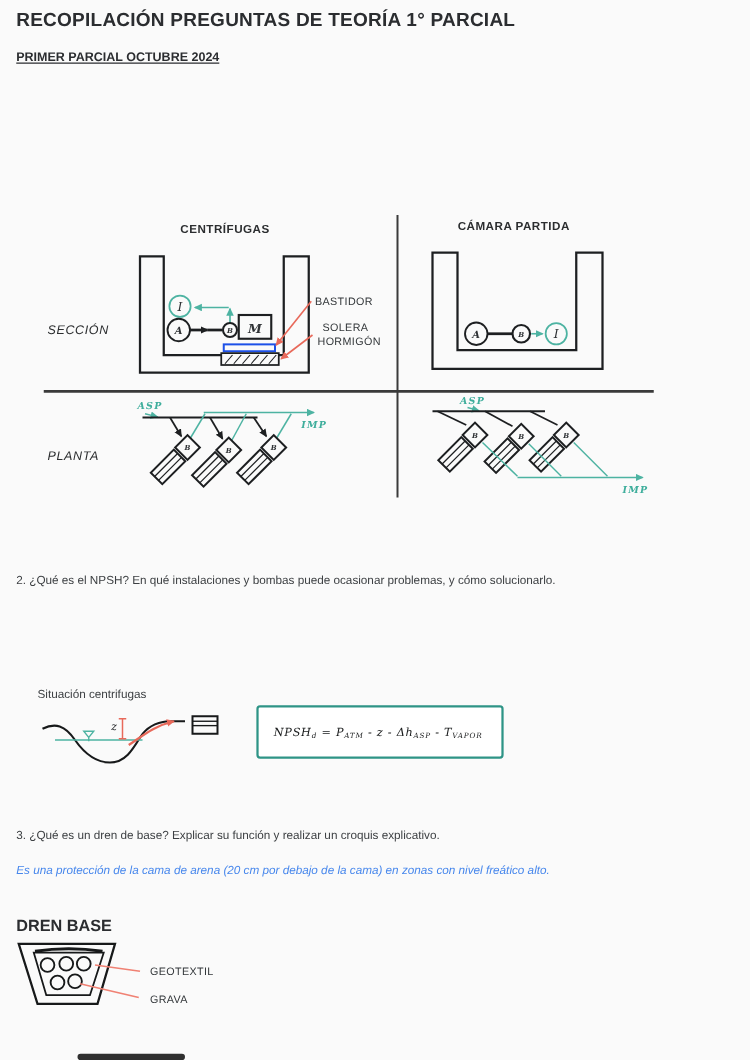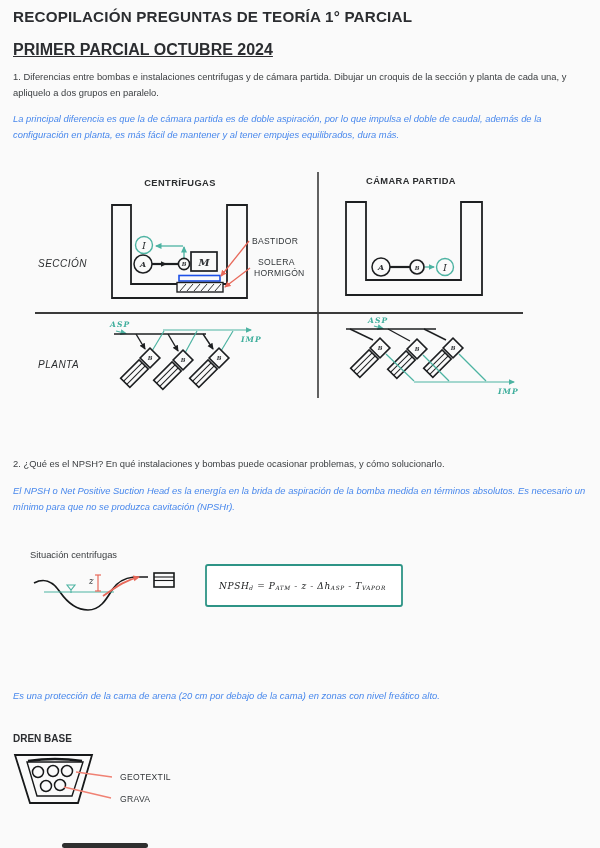--- a/index.html
+++ b/index.html
@@ -1,23 +1,23 @@
 <!DOCTYPE html>
 <html><head>
 <meta charset="utf-8">
 <style>
   html,body{margin:0;padding:0;}
   body{width:600px;height:848px;background:#fafafa;font-family:"Liberation Sans","DejaVu Sans",sans-serif;overflow:hidden;}
   #page{position:relative;width:600px;height:680px;background:#fafafa;}
   .title{position:absolute;left:13px;top:8px;font-size:15.2px;font-weight:bold;color:#2b2d30;letter-spacing:.2px;}
-  .subtitle{position:absolute;left:13px;top:41px;font-size:16px;font-weight:bold;color:#2b2d30;text-decoration:underline;}
+  .subtitle{position:absolute;left:13px;top:41px;font-size:10px;font-weight:bold;color:#2b2d30;text-decoration:underline;}
   .para{position:absolute;left:13px;width:578px;font-size:9.4px;line-height:15.8px;color:#3d4043;}
   .para.answer{color:#4787ec;font-style:italic;}
   .caption{position:absolute;font-size:9.4px;color:#3d4043;}
-  .drawing-title{position:absolute;left:13px;top:733px;font-size:10px;font-weight:bold;color:#2b2d30;}
+  .drawing-title{position:absolute;left:13px;top:733px;font-size:13px;font-weight:bold;color:#2b2d30;}
   svg{position:absolute;left:0;display:block;}
   svg text{font-family:"Liberation Sans","DejaVu Sans",sans-serif;fill:#2f3235;}
   .diag-head{font-size:9.3px;font-weight:bold;fill:#2b2d2f;letter-spacing:.4px;}
   .view-label{font-size:10px;font-style:italic;fill:#2b2d2f;letter-spacing:.5px;}
   .small-label{font-size:8.6px;fill:#33373a;letter-spacing:.3px;}
   .hand{font-family:"DejaVu Serif",serif;font-style:italic;}
   .hw-teal{font-size:7.6px;fill:#3fae9c;letter-spacing:1px;font-weight:bold;}
   .letter{font-size:8px;font-weight:bold;}
   .letter-sm{font-size:5.6px;font-weight:bold;}
   .formula-text{font-size:9px;fill:#17191a;letter-spacing:.6px;}
@@ -25,22 +25,20 @@
   .scroll-thumb{position:absolute;left:62px;top:843px;width:86px;height:5px;background:#2f2f2f;border-radius:3px;}
 </style>
 </head>
 <body>
 
 <div id="page">
 
   <div class="title">RECOPILACIÓN PREGUNTAS DE TEORÍA 1° PARCIAL</div>
   <div class="subtitle">PRIMER PARCIAL OCTUBRE 2024</div>
 
-  <div class="para" style="top:69px">1. Diferencias entre bombas e instalaciones centrifugas y de cámara partida. Dibujar un croquis de la sección y planta de cada una, y apliquelo a dos grupos en paralelo.</div>
-  <div class="para answer" style="top:111px">La principal diferencia es que la de cámara partida es de doble aspiración, por lo que impulsa el doble de caudal, además de la configuración en planta, es más fácil de mantener y al tener empujes equilibrados, dura más.</div>
 
   <svg style="top:168px" width="600" height="278" viewBox="0 168 600 278">
     <defs>
       <marker id="aB" markerUnits="userSpaceOnUse" markerWidth="7" markerHeight="7" refX="5.5" refY="3" orient="auto">
           <path d="M0,0 L6.5,3 L0,6 Z" fill="#1d1f21"></path>
         </marker>
       <marker id="aT" markerUnits="userSpaceOnUse" markerWidth="7" markerHeight="7" refX="5.5" refY="3" orient="auto">
           <path d="M0,0 L6.5,3 L0,6 Z" fill="#4db3a2"></path>
         </marker>
       <marker id="aR" markerUnits="userSpaceOnUse" markerWidth="7" markerHeight="7" refX="5.5" refY="3" orient="auto">
@@ -185,21 +183,20 @@
 
       <line x1="386" y1="354" x2="414" y2="381" stroke="#4db3a2" stroke-width="1.2"></line>
       <line x1="423" y1="355" x2="449" y2="381" stroke="#4db3a2" stroke-width="1.2"></line>
       <line x1="459" y1="354" x2="486" y2="381" stroke="#4db3a2" stroke-width="1.2"></line>
       <line x1="414" y1="382" x2="514" y2="382" stroke="#4db3a2" stroke-width="1.2" marker-end="url(#aT)"></line>
       <text class="hand hw-teal" x="498" y="394">IMP</text>
     </g>
   </svg>
 
   <div class="para" style="top:456px">2. ¿Qué es el NPSH? En qué instalaciones y bombas puede ocasionar problemas, y cómo solucionarlo.</div>
-  <div class="para answer" style="top:483px">El NPSH o Net Positive Suction Head es la energía en la brida de aspiración de la bomba medida en términos absolutos. Es necesario un mínimo para que no se produzca cavitación (NPSHr).</div>
 
   <div class="caption" style="left:30px;top:549px">Situación centrifugas</div>
 
   <svg style="top:560px" width="600" height="72" viewBox="0 560 600 72">
     <defs>
       <marker id="aR2" markerUnits="userSpaceOnUse" markerWidth="7" markerHeight="7" refX="5.5" refY="3" orient="auto">
           <path d="M0,0 L6.5,3 L0,6 Z" fill="#e8695a"></path>
         </marker>
     </defs>
     <path d="M34,583 C44,578 52,580 60,592 C67,602 76,610 88,610 C100,610 106,600 112,590 C117,582 124,578 134,577 L148,577" fill="none" stroke="#17191a" stroke-width="1.7"></path>
@@ -216,20 +213,21 @@
       <rect x="154" y="573" width="20" height="14" stroke-width="1.6"></rect>
       <line x1="154" y1="577" x2="174" y2="577" stroke-width="1.1"></line>
       <line x1="154" y1="580.5" x2="174" y2="580.5" stroke-width="1.1"></line>
     </g>
     <rect x="206" y="565" width="196" height="41" rx="2" fill="#ffffff" stroke="#2e9486" stroke-width="1.8"></rect>
     <text class="hand formula-text" x="219" y="589">
       <tspan>NPSH</tspan><tspan class="sub">d</tspan><tspan> = P</tspan><tspan class="sub">ATM</tspan><tspan> - z - Δh</tspan><tspan class="sub">ASP</tspan><tspan> - T</tspan><tspan class="sub">VAPOR</tspan>
     </text>
   </svg>
 
+  <div class="para" style="top:660px">3. ¿Qué es un dren de base? Explicar su función y realizar un croquis explicativo.</div>
   <div class="para answer" style="top:688px">Es una protección de la cama de arena (20 cm por debajo de la cama) en zonas con nivel freático alto.</div>
 
   <div class="drawing-title">DREN BASE</div>
 
   <svg style="top:748px" width="300" height="62" viewBox="0 748 300 62">
     <polygon points="15,755 92,755 78,803 30,803" fill="#fafafa" stroke="#17191a" stroke-width="1.8"></polygon>
     <polygon points="27,762 83,762 72,796 37,796" fill="#fafafa" stroke="#17191a" stroke-width="1.4"></polygon>
     <path d="M28,761 Q55,757 82,761" fill="none" stroke="#17191a" stroke-width="2.4"></path>
     <g fill="#fafafa" stroke="#17191a" stroke-width="1.5">
       <circle cx="38" cy="772" r="5.5"></circle>

